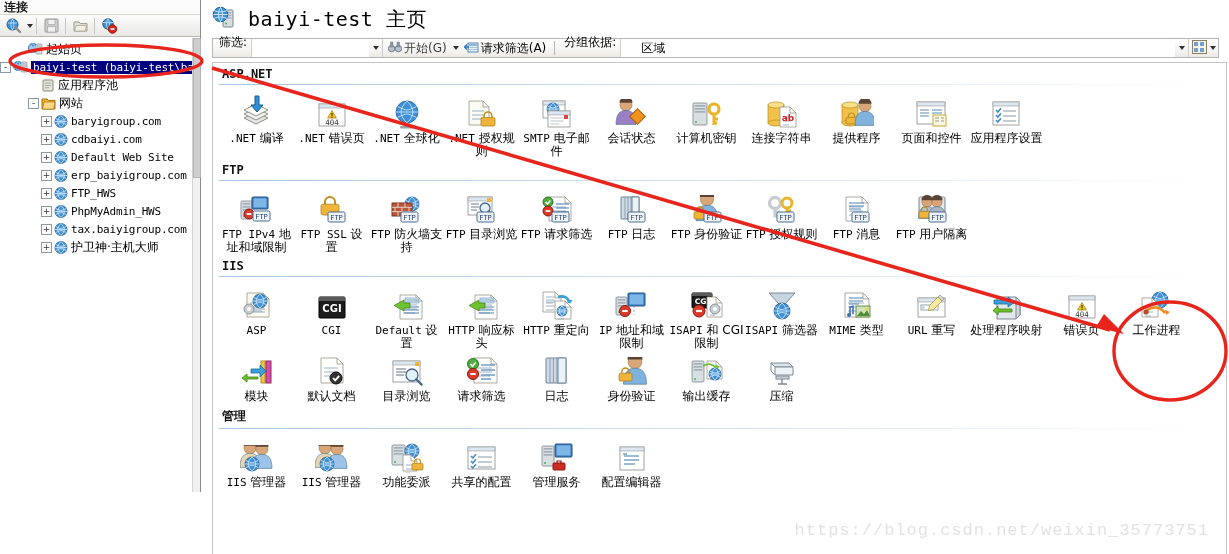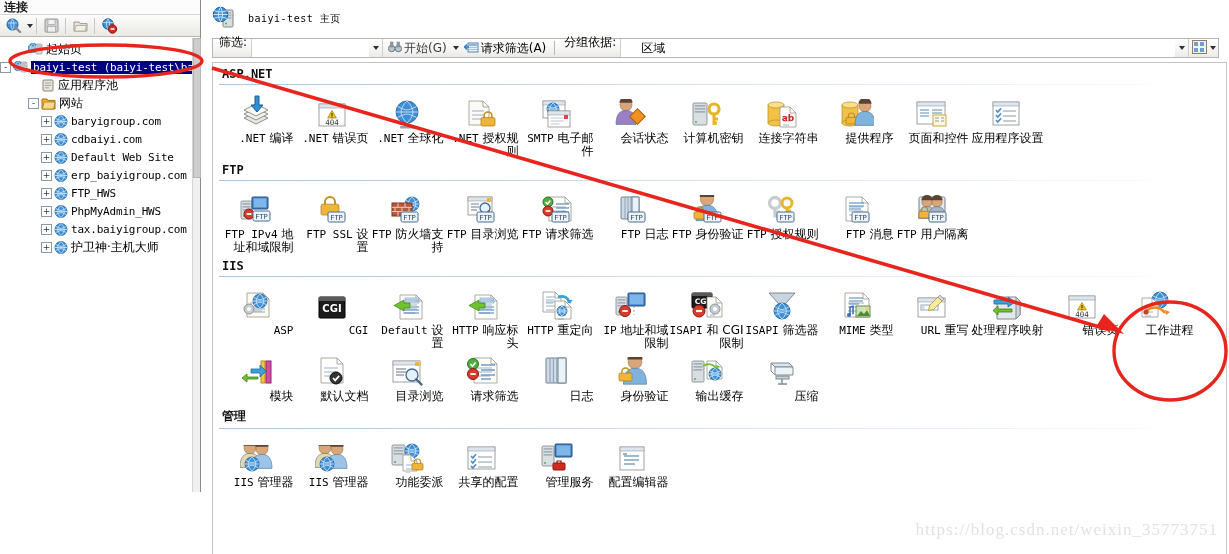--- a/index.html
+++ b/index.html
@@ -79,21 +79,21 @@
   
   #right-pane {
     position:absolute; left:202px; top:0; right:0; bottom:0;
     background:#ffffff;
   }
   #page-header {
     height:38px; display:flex; align-items:center; padding-left:10px; gap:10px;
   }
   #page-header .title {
     font-family:"DejaVu Sans Mono", monospace;
-    font-size:10px; letter-spacing:0.5px; color:#000;
+    font-size:20px; letter-spacing:0.5px; color:#000;
   }
   #page-header .title .cjk { font-family:"DejaVu Sans", sans-serif; }
 
   #filter-bar {
     margin: 0 10px 0 10px;
     height:20px;
     border:1px solid #b6b6b6;
     background: linear-gradient(to bottom,#ffffff 0%, #f4f4f2 60%, #eceae4 100%);
     display:flex; align-items:center;
     font-size:12px;
@@ -140,37 +140,37 @@
   }
   .cell {
     width:75px;
     display:flex; flex-direction:column; align-items:center;
     padding-top:4px;
     position:relative;
   }
   .cell .ico { height:34px; display:flex; align-items:flex-end; justify-content:center; }
   .cell .cap {
     margin-top:3px;
-    text-align:right;
+    text-align:center;
     line-height:12px;
     width:74px;
     color:#000;
     font-family:"DejaVu Sans", sans-serif;
     font-size:12px;
     word-break: break-all;
   }
   .cell .cap .mono { font-family:"DejaVu Sans Mono", monospace; font-size:11px; }
 
   
   #anno { position:absolute; left:0; top:0; width:1229px; height:554px; pointer-events:none; }
 
   
   #watermark {
-    position:absolute; right:11px; bottom:14px;
-    font-family:Liberation Serif, serif;
+    position:absolute; right:20px; bottom:14px;
+    font-family:Liberation Mono, monospace;
     font-size:17px; color:#e2e2e2; letter-spacing:1px;
     white-space:nowrap;
   }
 </style>
 </head>
 <body>
 
 <div id="root">
 
   <div id="left-pane">

